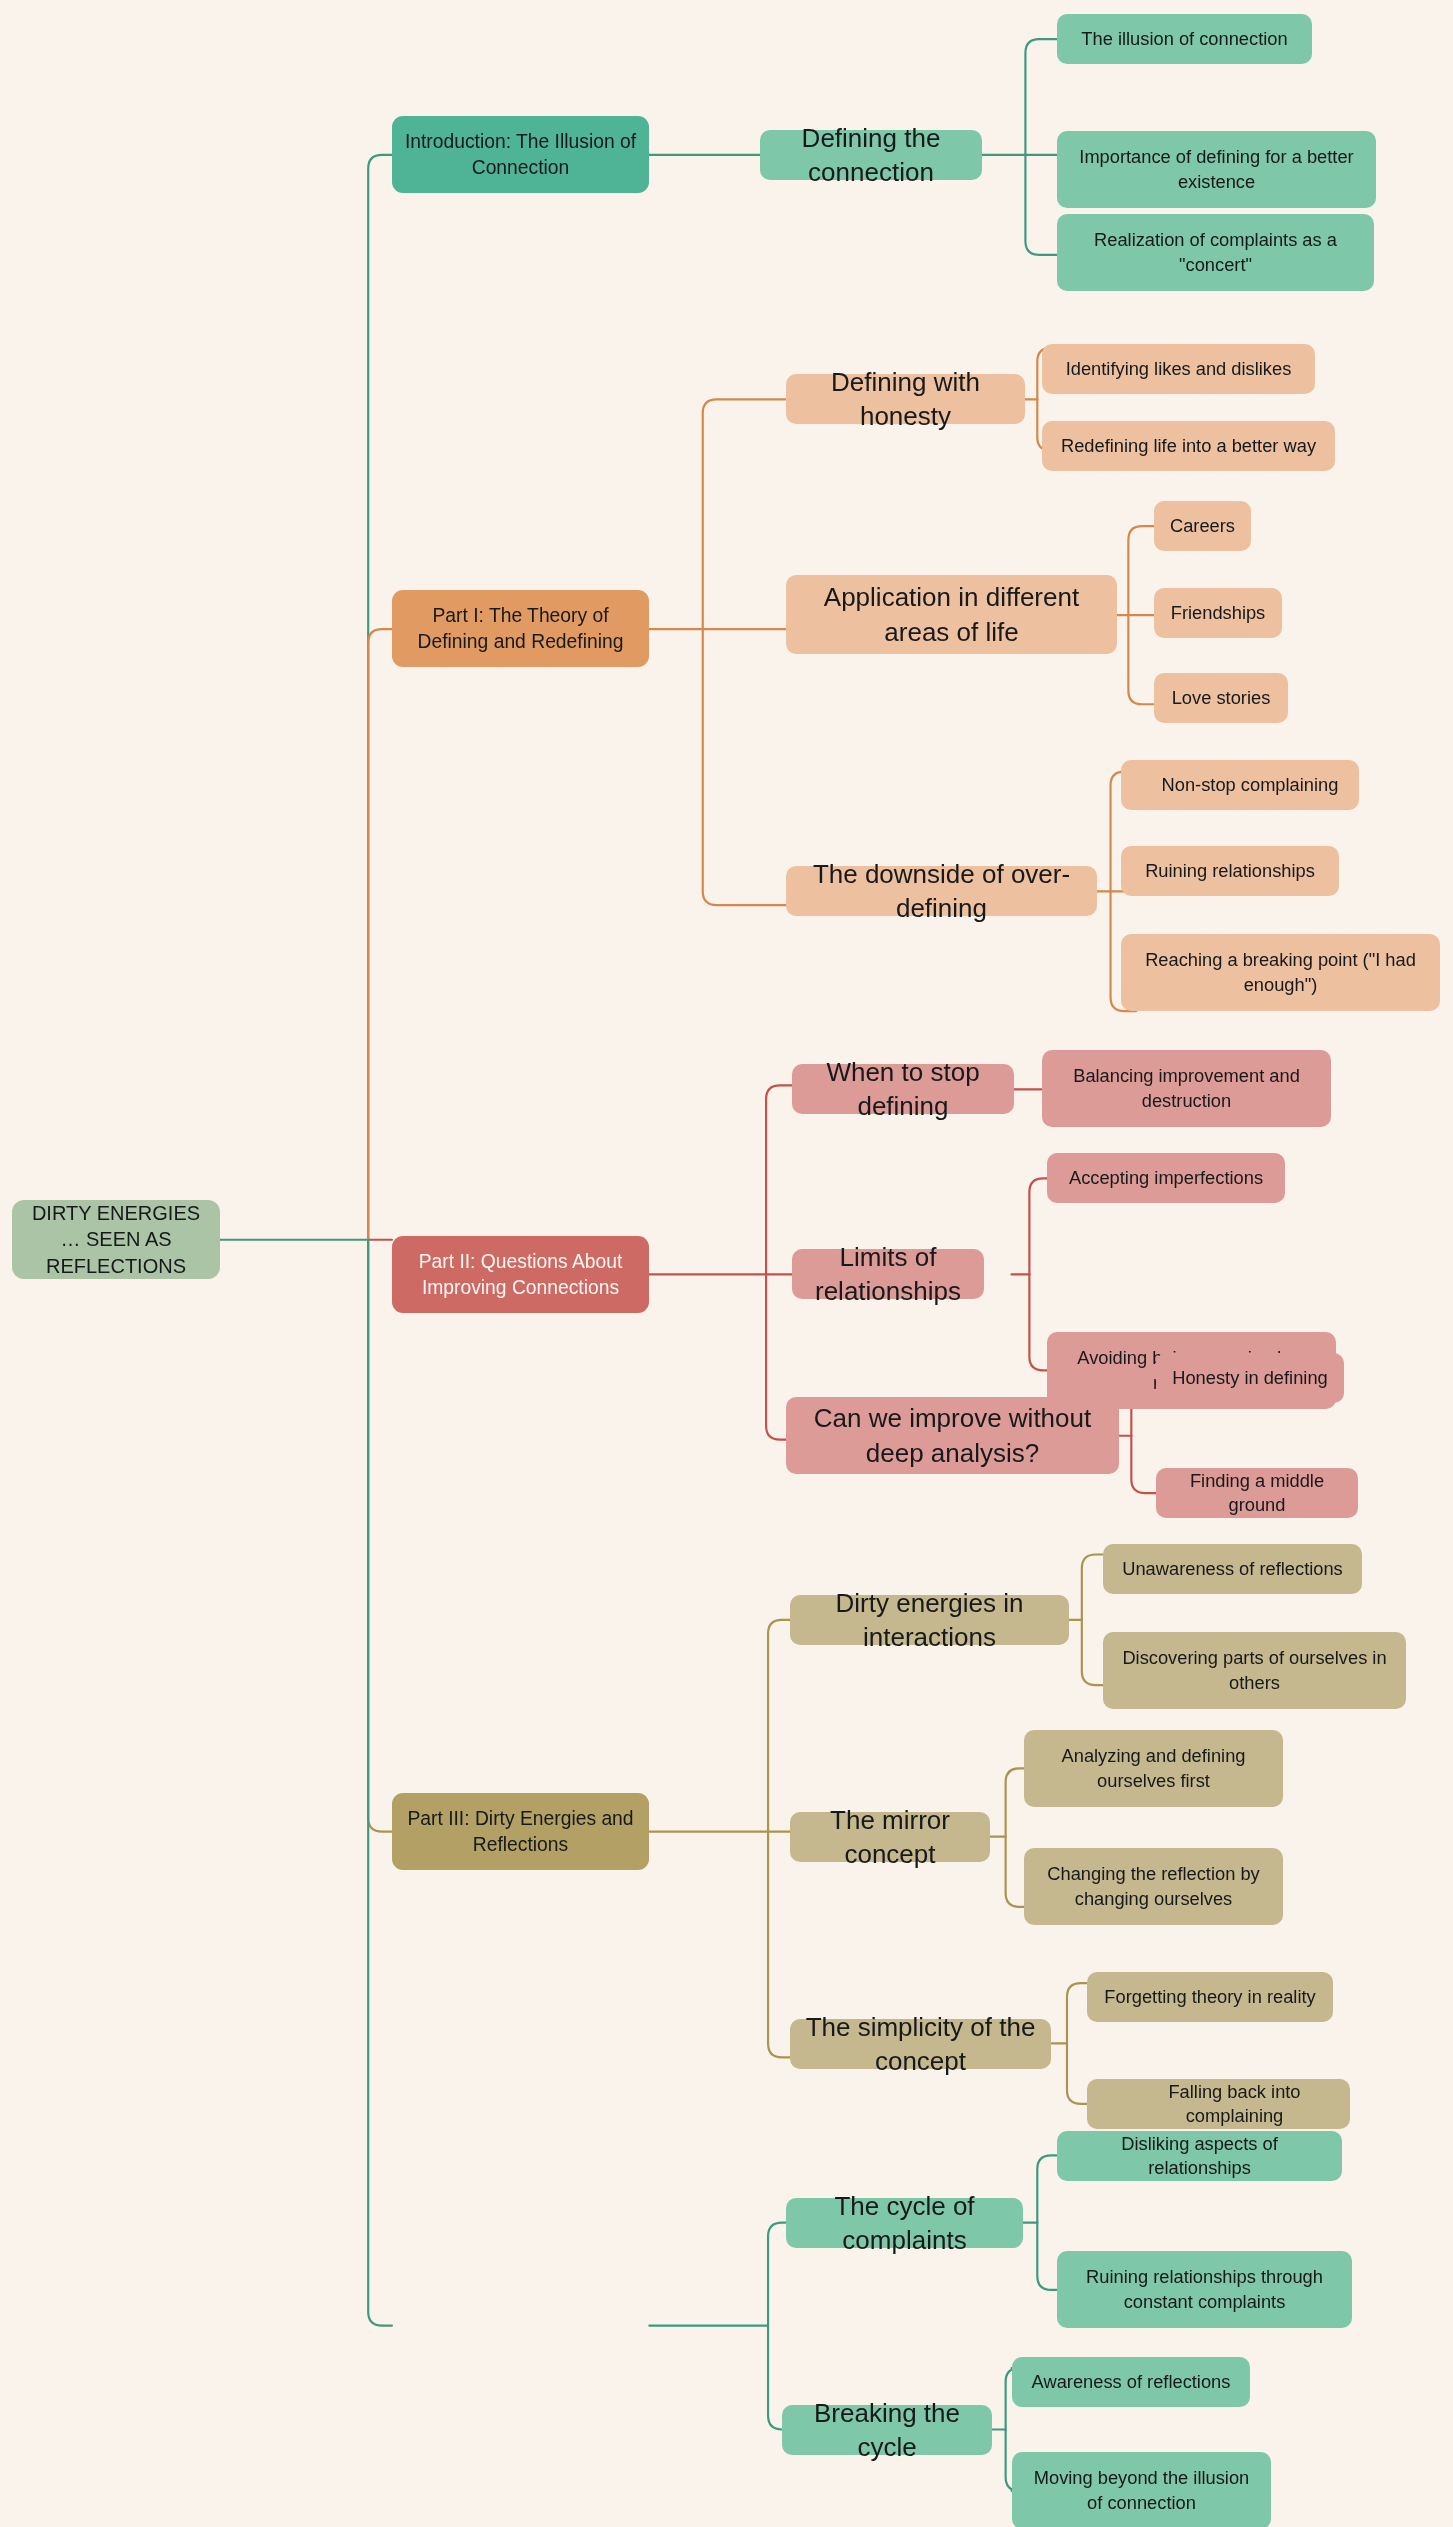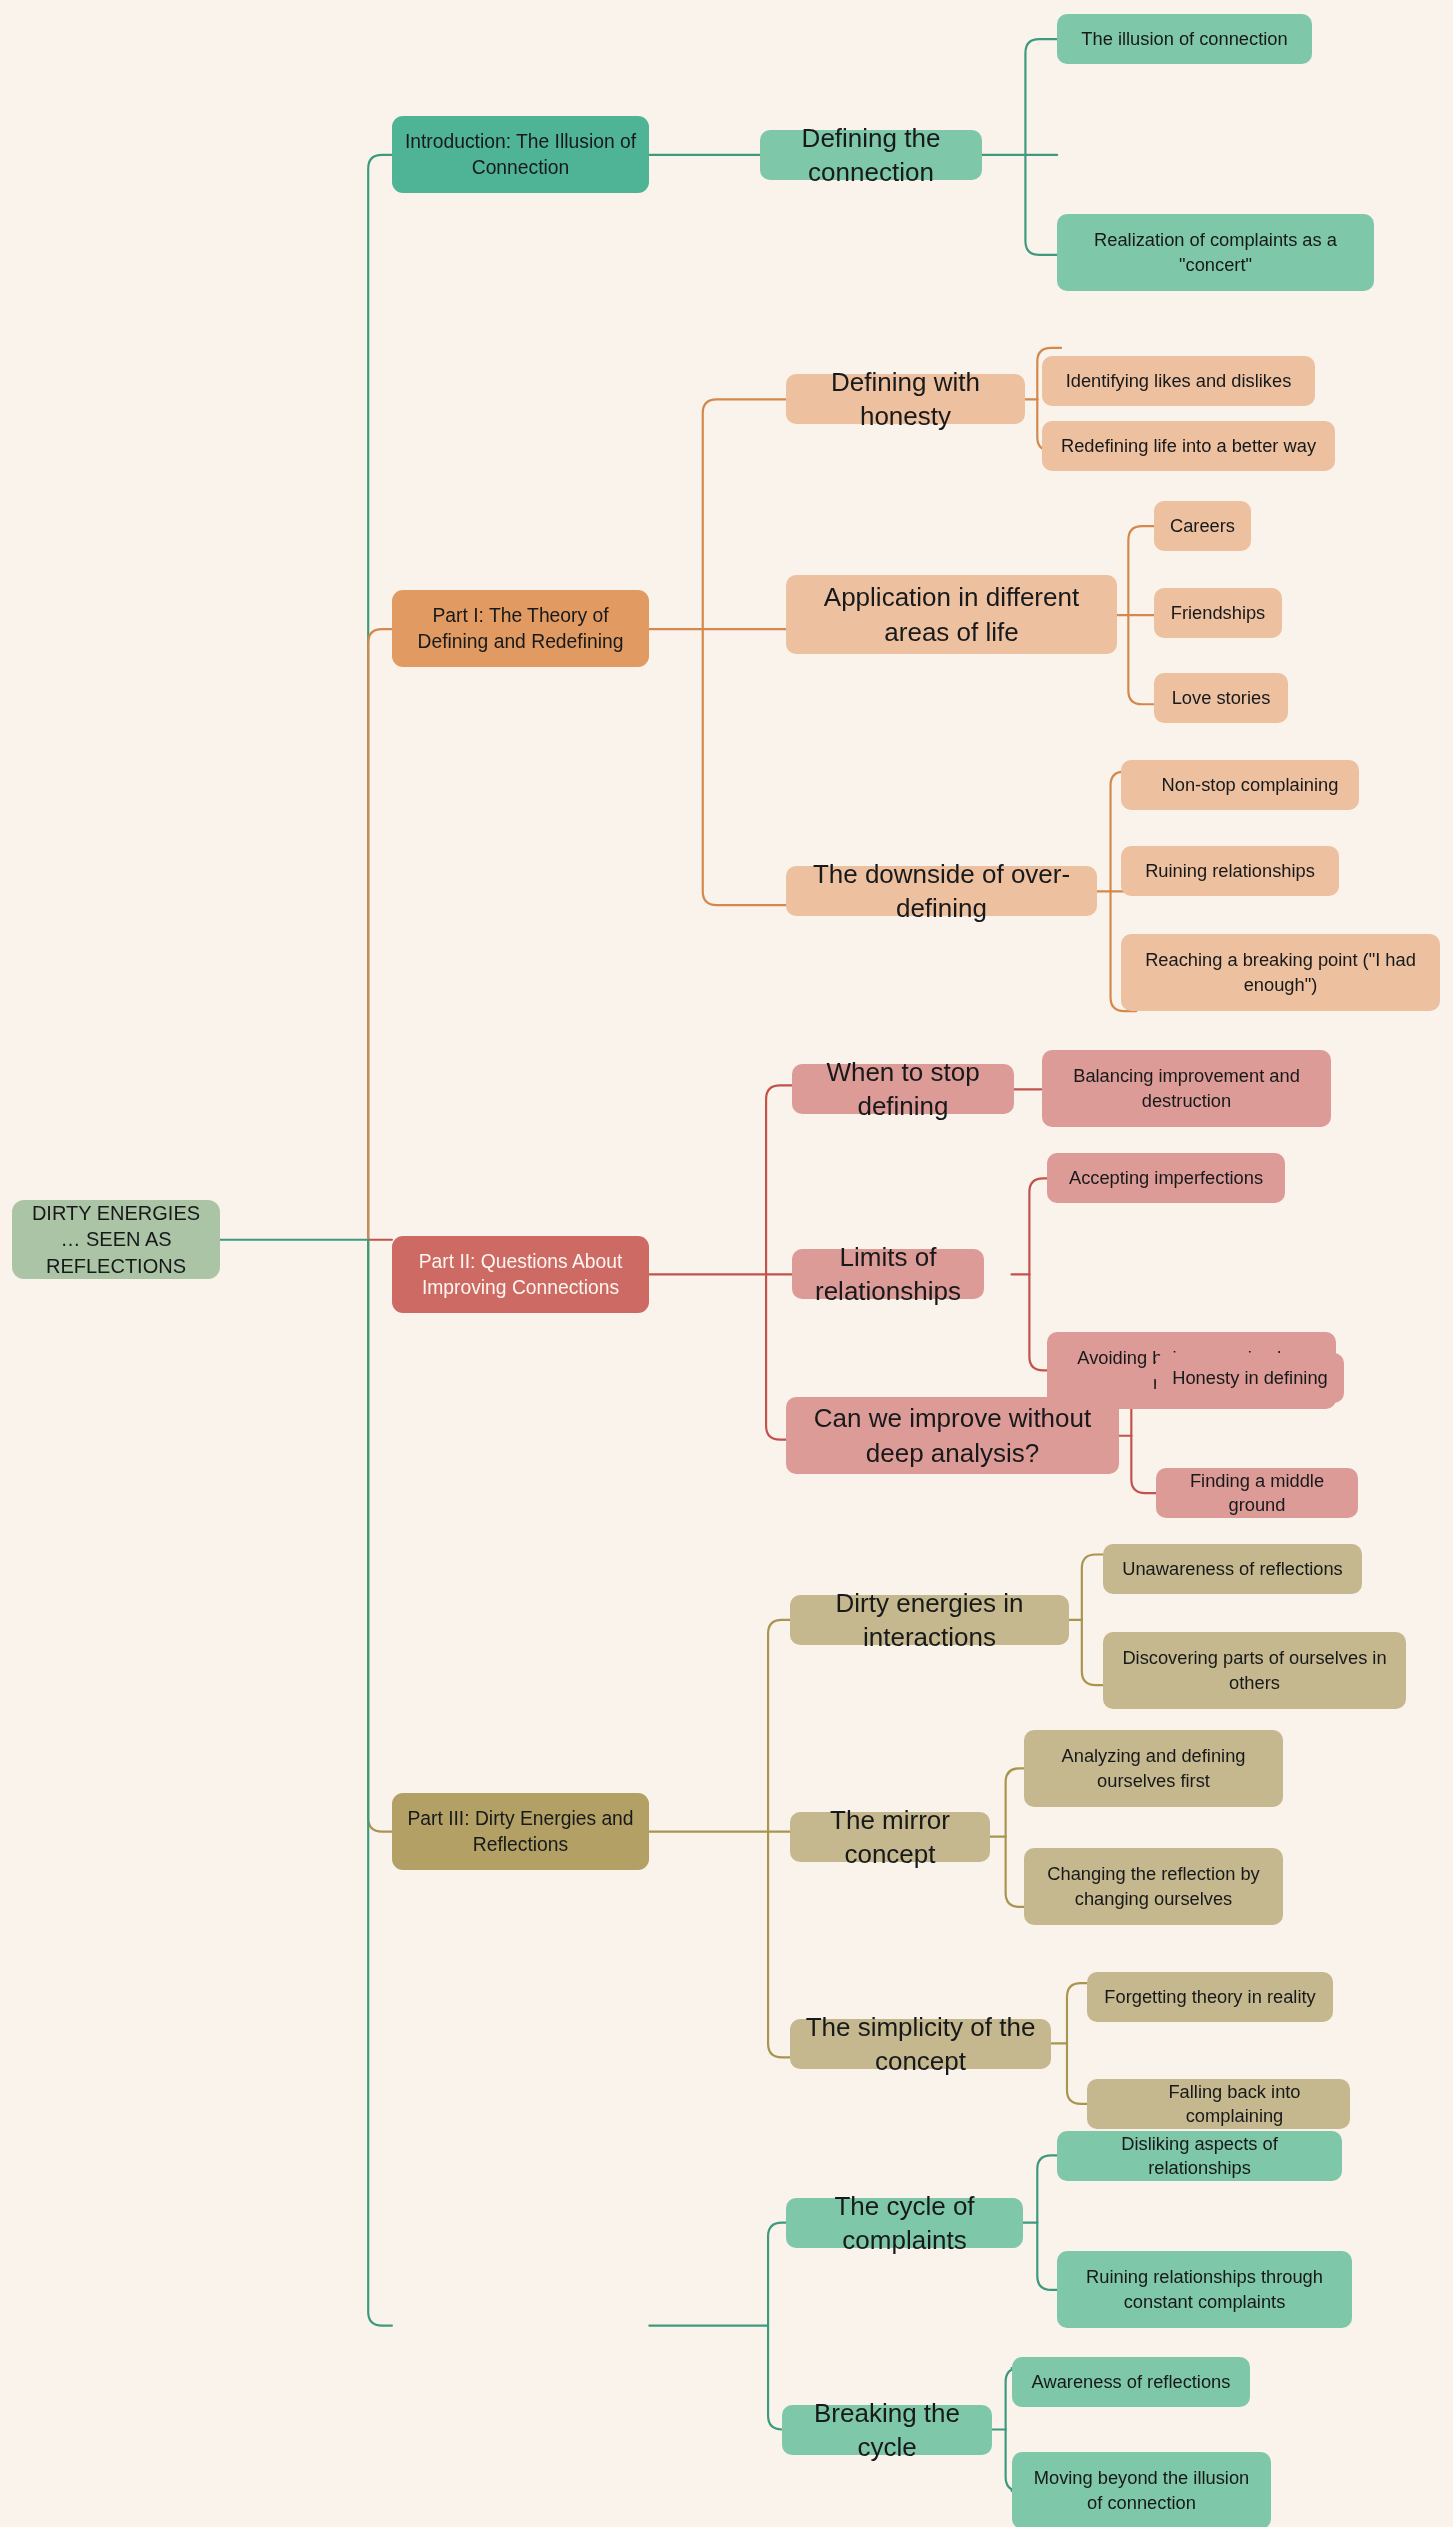--- a/index.html
+++ b/index.html
@@ -120,26 +120,27 @@
   <div class="node root" style="left:12px;top:1200px;width:208px;height:79px;background:#abc4a6;">DIRTY ENERGIES … SEEN AS REFLECTIONS</div>
 
   <div class="node lvl1" style="left:392px;top:116px;width:257px;height:77px;background:#4fb395;">Introduction: The Illusion of Connection</div>
 
   <div class="node lvl2" style="left:760px;top:130px;width:222px;height:50px;background:#7ec7a8;">Defining the connection</div>
 
   <div class="node lvl3" style="left:1057px;top:14px;width:255px;height:50px;background:#7ec7a8;">The illusion of connection</div>
 
   <div class="node lvl3" style="left:1057px;top:214px;width:317px;height:77px;background:#7ec7a8;">Realization of complaints as a "concert"</div>
 
+  <div class="node lvl3" style="left:1057px;top:131px;width:319px;height:77px;background:#7ec7a8;">Importance of defining for a better existence</div>
 
   <div class="node lvl1" style="left:392px;top:590px;width:257px;height:77px;background:#e09a62;">Part I: The Theory of Defining and Redefining</div>
 
   <div class="node lvl2" style="left:786px;top:374px;width:239px;height:50px;background:#edc0a0;">Defining with honesty</div>
 
-  <div class="node lvl3" style="left:1042px;top:356px;width:273px;height:50px;background:#edc0a0;">Identifying likes and dislikes</div>
+  <div class="node lvl3" style="left:1042px;top:344px;width:273px;height:50px;background:#edc0a0;">Identifying likes and dislikes</div>
 
   <div class="node lvl3" style="left:1042px;top:421px;width:293px;height:50px;background:#edc0a0;">Redefining life into a better way</div>
 
   <div class="node lvl2" style="left:786px;top:575px;width:331px;height:79px;background:#edc0a0;">Application in different areas of life</div>
 
   <div class="node lvl3" style="left:1154px;top:501px;width:97px;height:50px;background:#edc0a0;">Careers</div>
 
   <div class="node lvl3" style="left:1154px;top:588px;width:128px;height:50px;background:#edc0a0;">Friendships</div>
 
   <div class="node lvl3" style="left:1154px;top:673px;width:134px;height:50px;background:#edc0a0;">Love stories</div>

